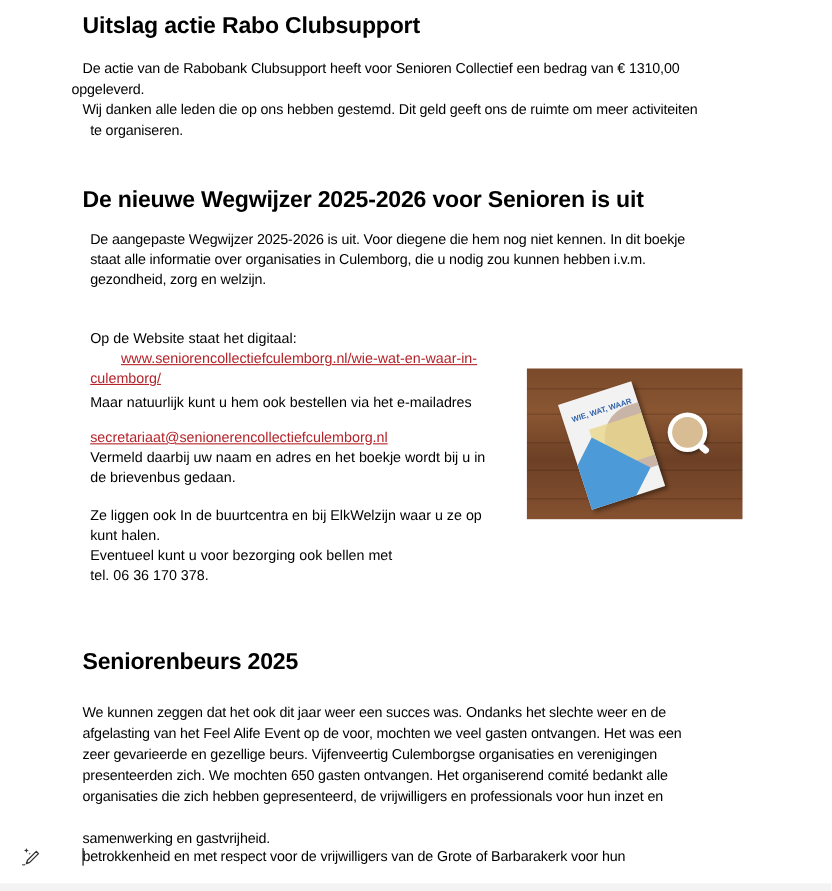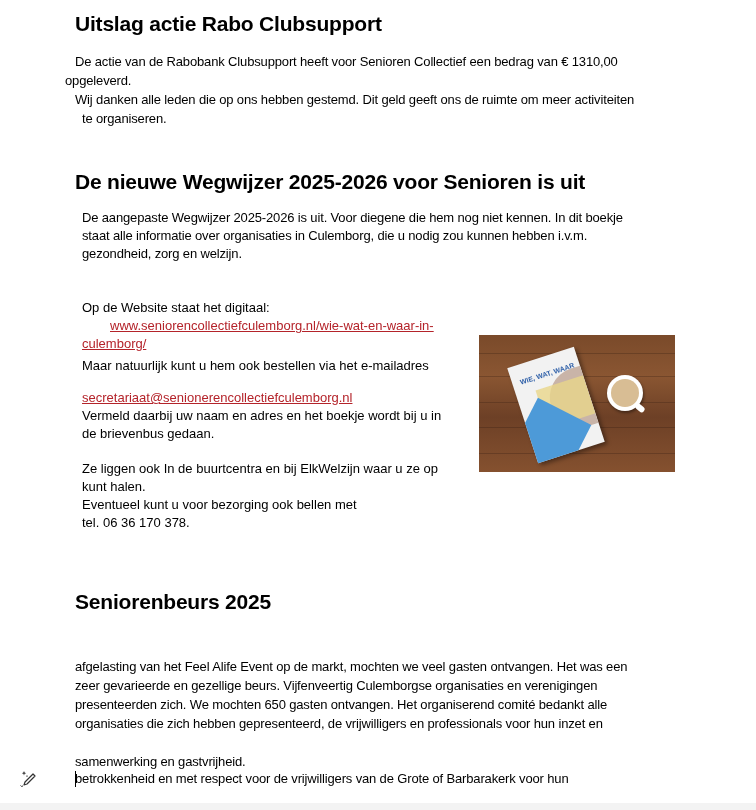--- a/index.html
+++ b/index.html
@@ -88,21 +88,22 @@
       <div class="tri"></div>
       <div class="title">WIE, WAT, WAAR</div>
     </div>
     <div class="cup">
       <div class="coffee"></div>
       <div class="handle"></div>
     </div>
   </div>
 
   <h1 style="top:590px;">Seniorenbeurs 2025</h1>
-  <p class="p" style="left:75px; top:657px;">afgelasting van het Feel Alife Event op de markt, mochten we veel gasten ontvangen. Het was een</p>
+  <p class="p" style="left:75px; top:638px;">We kunnen zeggen dat het ook dit jaar weer een succes was. Ondanks het slechte weer en de</p>
+  <p class="p" style="left:75px; top:657px;">afgelasting van het Feel Alife Event op de voor, mochten we veel gasten ontvangen. Het was een</p>
   <p class="p" style="left:75px; top:676px;">zeer gevarieerde en gezellige beurs.  Vijfenveertig Culemborgse organisaties en verenigingen</p>
   <p class="p" style="left:75px; top:695px;">presenteerden zich. We mochten 650 gasten ontvangen.  Het organiserend comité bedankt alle</p>
   <p class="p" style="left:75px; top:714px;">organisaties die zich hebben gepresenteerd, de vrijwilligers en professionals voor hun inzet en</p>
   <p class="p" style="left:75px; top:733px;margin-top:36px;">betrokkenheid en met respect voor de vrijwilligers van de Grote of Barbarakerk voor hun</p>
   <p class="p" style="left:75px; top:752px;">samenwerking en gastvrijheid.</p>
 
   <div class="caret"></div>
 
   <div class="copilot">
     <svg width="20" height="20" viewBox="0 0 20 20">

